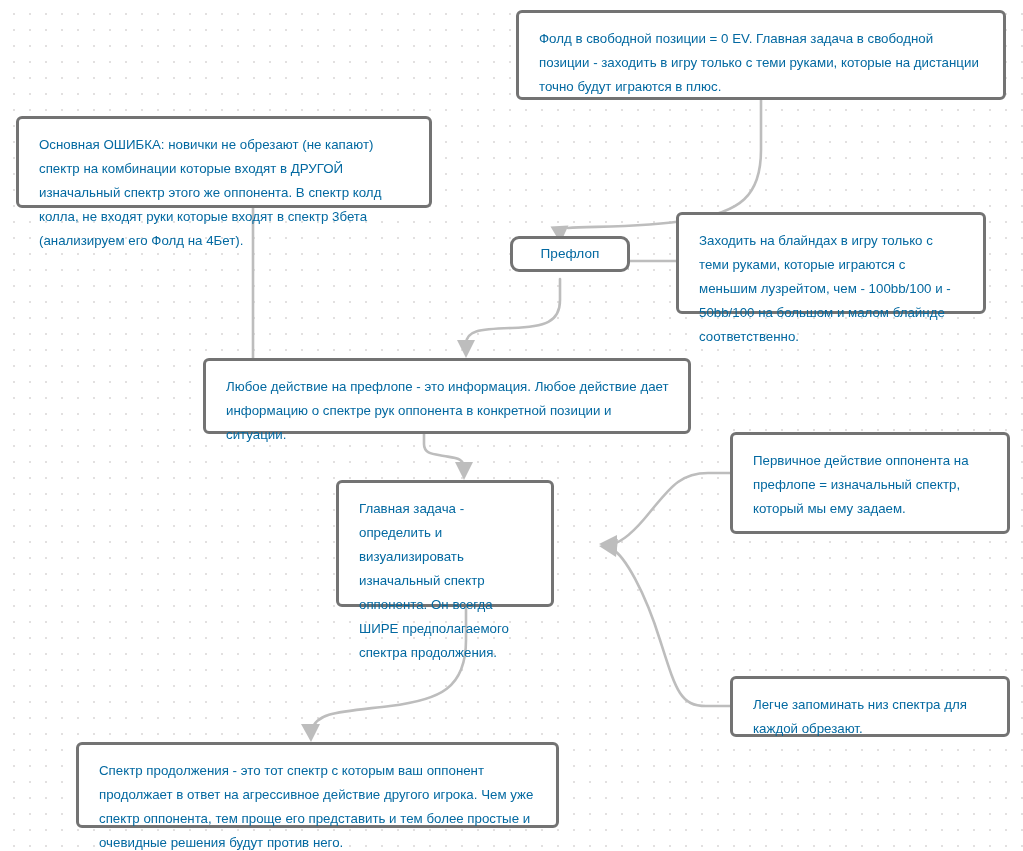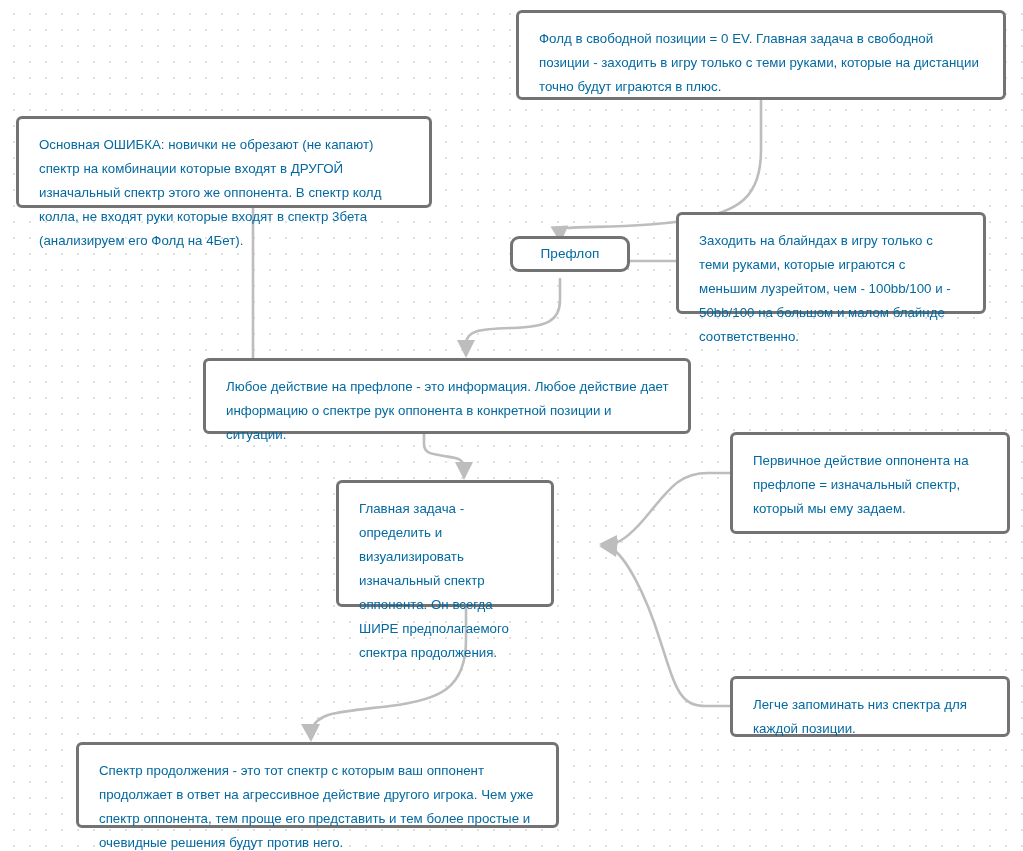--- a/index.html
+++ b/index.html
@@ -137,15 +137,15 @@
 <div class="node center-node" id="node-preflop">Префлоп</div>
 
 <div class="node" id="node-blinds-entry">Заходить на блайндах в игру только с теми руками, которые играются с меньшим лузрейтом, чем - 100bb/100 и - 50bb/100 на большом и малом блайнде соответственно.</div>
 
 <div class="node" id="node-any-action-info">Любое действие на префлопе - это информация. Любое действие дает информацию о спектре рук оппонента в конкретной позиции и ситуации.</div>
 
 <div class="node" id="node-main-task-range">Главная задача - определить и визуализировать изначальный спектр оппонента. Он всегда ШИРЕ предполагаемого спектра продолжения.</div>
 
 <div class="node" id="node-primary-action">Первичное действие оппонента на префлопе = изначальный спектр, который мы ему задаем.</div>
 
-<div class="node" id="node-remember-bottom">Легче запоминать низ спектра для каждой позиции.</div>
+<div class="node" id="node-remember-bottom">Легче запоминать низ спектра для каждой обрезают.</div>
 
 <div class="node" id="node-continuation-range">Спектр продолжения - это тот спектр с которым ваш оппонент продолжает в ответ на агрессивное действие другого игрока. Чем уже спектр оппонента, тем проще его представить и тем более простые и очевидные решения будут против него.</div>
 
 </body></html>

